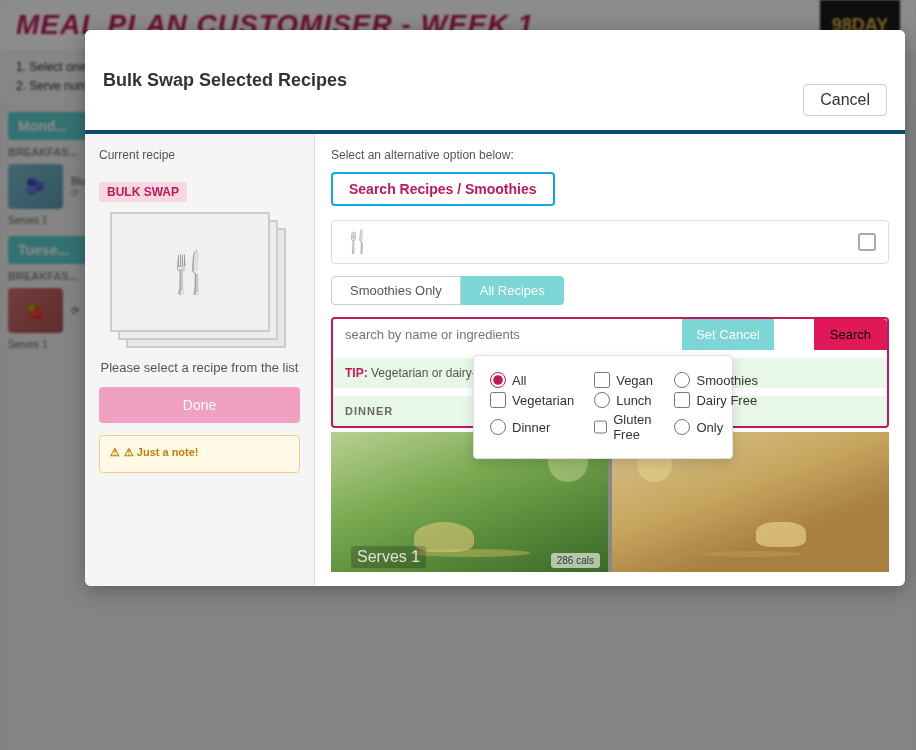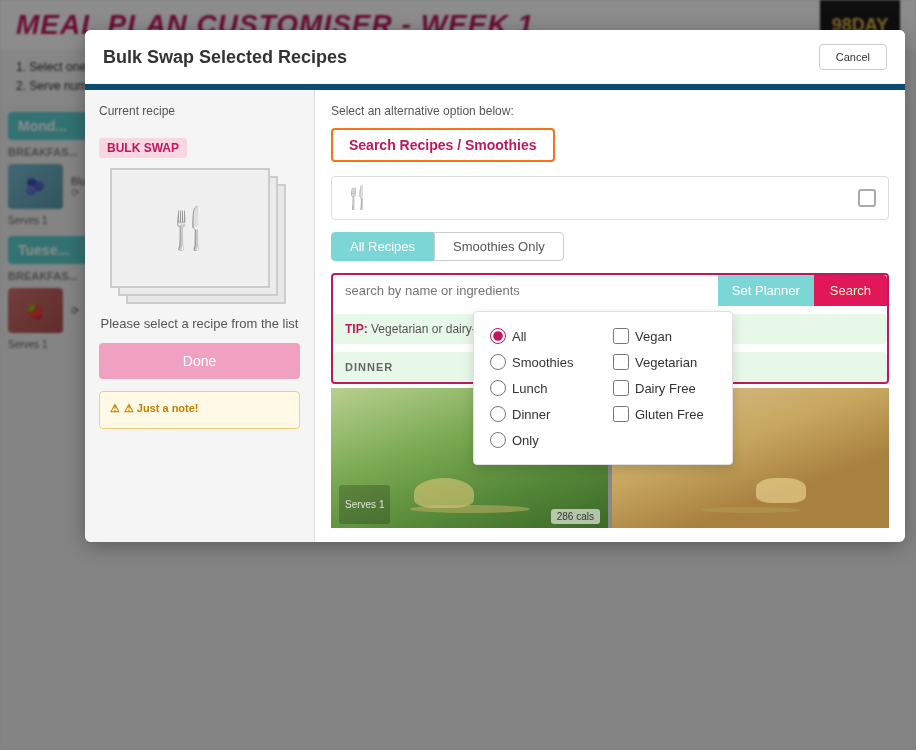--- a/index.html
+++ b/index.html
@@ -118,38 +118,39 @@
       z-index: 20;
       box-shadow: 0 4px 20px rgba(0,0,0,0.3);
       overflow: hidden;
     }
 
     .modal-header {
       display: flex;
       align-items: center;
       justify-content: space-between;
       padding: 14px 18px;
-      border-bottom: 6px solid #0c4a6e;
+      border-bottom: 4px solid #0c4a6e;
       background: #fff;
     }
 
     .modal-title {
       font-size: 18px;
       font-weight: bold;
       color: #333;
     }
 
     .cancel-btn {
       background: #fff;
       border: 1px solid #ccc;
       padding: 6px 16px;
       border-radius: 4px;
-      font-size: 11px;
+      font-size: 16px;
       cursor: pointer;
       color: #333;
+      margin-top: 40px;
     }
 
     .modal-body {
       display: flex;
       gap: 0;
     }
 
     
     .left-panel {
       width: 230px;
@@ -228,21 +229,21 @@
 
     .select-alternative-label {
       font-size: 12px;
       color: #555;
       margin-bottom: 10px;
     }
 
     .search-tab {
       display: inline-block;
       background: #fff;
-      border: 2px solid #f97316;
+      border: 2px solid #0ea5e9;
       border-radius: 4px;
       padding: 7px 16px;
       color: #c0185a;
       font-weight: bold;
       font-size: 14px;
       cursor: pointer;
       margin-bottom: 14px;
     }
 
     .leftovers-row {
@@ -338,46 +339,47 @@
       color: #fff;
       border: none;
       padding: 8px 14px;
       font-size: 13px;
       cursor: pointer;
       white-space: nowrap;
     }
 
     .search-btn {
       background: #e0185a;
-      color: #fef9c3;
+      color: #000000;
       border: none;
       padding: 8px 16px;
       font-size: 13px;
       cursor: pointer;
       border-radius: 0 4px 0 0;
+      margin-left: 40px;
     }
 
     
     .filter-dropdown {
       position: absolute;
       top: 36px;
       left: 140px;
       width: 260px;
       background: #fff;
       border: 1px solid #e0e0e0;
       box-shadow: 0 4px 12px rgba(0,0,0,0.15);
       z-index: 100;
       padding: 16px;
       border-radius: 4px;
     }
 
     .filter-grid {
       display: grid;
-      grid-template-columns: 1fr 1fr;
-      gap: 10px 20px;
+      grid-template-columns: 1fr 1fr 1fr;
+      gap: 4px 20px;
     }
 
     .filter-item {
       display: flex;
       align-items: center;
       gap: 6px;
       font-size: 13px;
       color: #333;
       cursor: pointer;
     }
@@ -518,25 +520,25 @@
       position: relative;
       display: flex;
       align-items: flex-end;
       justify-content: center;
       overflow: hidden;
     }
 
     .serves-badge {
       position: absolute;
       bottom: 4px;
-      left: 8px;
-      font-size: 10px;
+      left: 20px;
+      font-size: 16px;
       color: rgba(255,255,255,0.8);
       background: rgba(0,0,0,0.2);
-      padding: 14px 6px;
+      padding: 2px 6px;
       border-radius: 3px;
     }
 
     .cals-badge {
       position: absolute;
       bottom: 4px;
       right: 8px;
       font-size: 10px;
       color: #333;
       background: rgba(255,255,255,0.6);
@@ -657,29 +659,29 @@
       <div class="search-tab">Search Recipes / Smoothies</div>
 
       
       <div class="leftovers-row">
         <span class="leftovers-icon">🍴</span>
         <div class="leftovers-checkbox"></div>
       </div>
 
       
       <div class="filter-tabs">
+        <div class="filter-tab">Smoothies Only</div>
         <div class="filter-tab active">All Recipes</div>
-        <div class="filter-tab">Smoothies Only</div>
       </div>
 
       
       <div class="search-area">
         <div class="search-row">
           <input type="text" class="search-input" placeholder="search by name or ingredients" style="">
-          <button class="set-filter-btn">Set Planner</button>
+          <button class="set-filter-btn">Set Cancel</button>
           <button class="search-btn">Search</button>
         </div>
 
         <div class="tip-row">
           <span class="tip-label">TIP:</span>
           <span> Vegetarian or dairy-info...</span>
           <span style="color:#c0185a; text-decoration:underline; cursor:pointer;">recipes in</span>
         </div>
 
         <div class="filter-dropdown">

